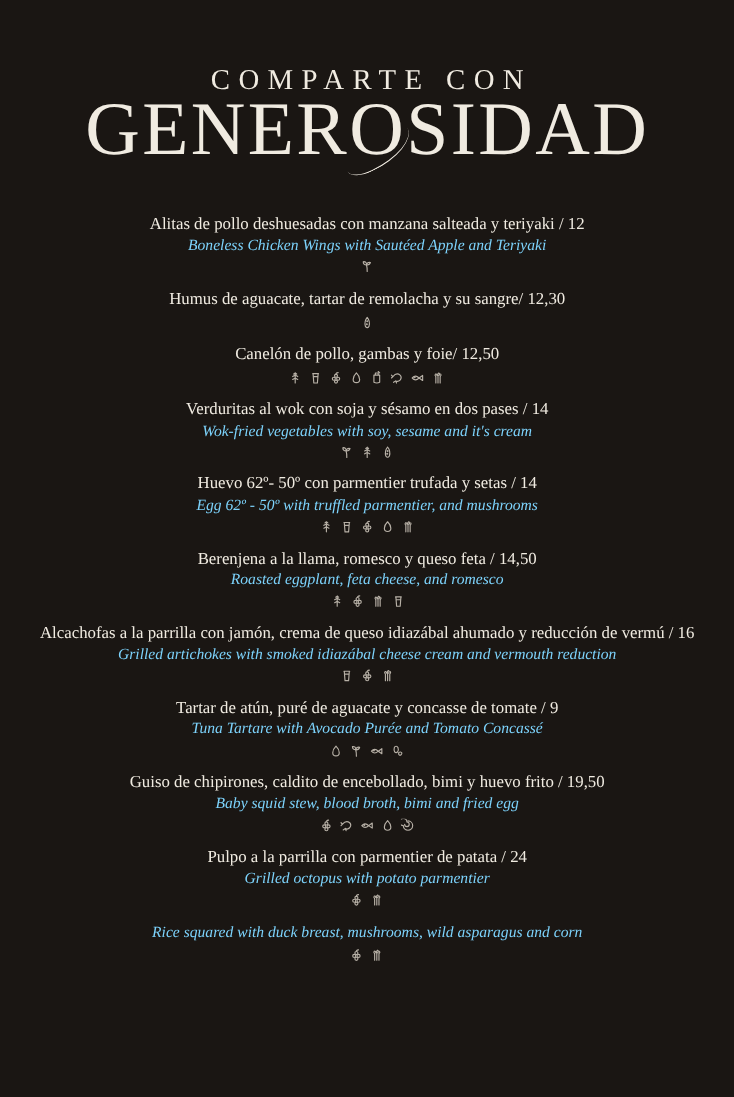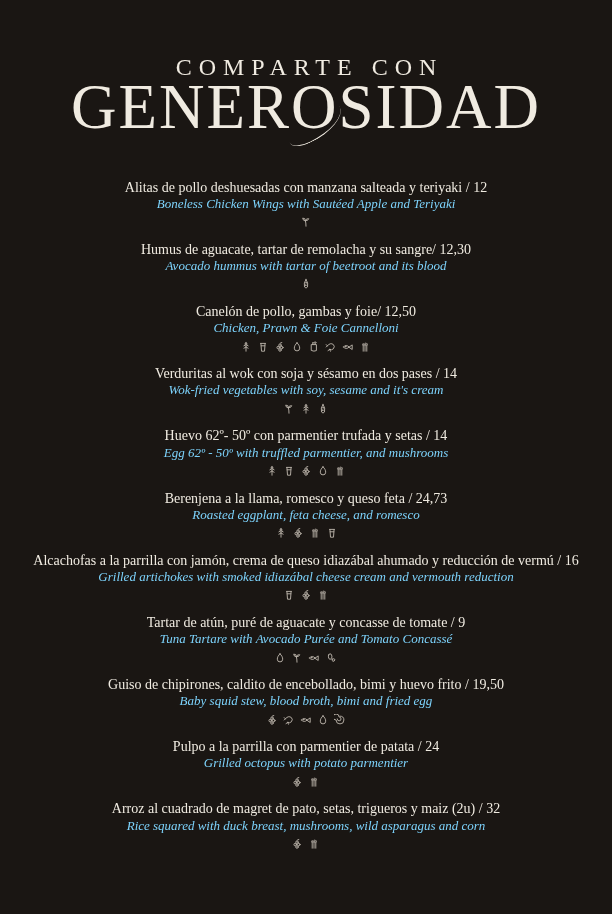--- a/index.html
+++ b/index.html
@@ -136,31 +136,29 @@
       <div class="item-name-en">Boneless Chicken Wings with Sautéed Apple and Teriyaki</div>
       <div class="item-allergens">
           <svg class="allergen" viewBox="0 0 20 20">
             <use href="#sym-soy"></use>
           </svg>
         </div>
     </div>
 
     <div class="menu-item">
       <div class="item-name">Humus de aguacate, tartar de remolacha y su sangre/ 12,30</div>
-      <div class="item-name-en">Avocado hummus with tartar of beetroot and its blood</div>
       <div class="item-allergens">
           <svg class="allergen" viewBox="0 0 20 20">
             <use href="#sym-sesame"></use>
           </svg>
         </div>
     </div>
 
     <div class="menu-item">
       <div class="item-name">Canelón de pollo, gambas y foie/ 12,50</div>
-      <div class="item-name-en">Chicken, Prawn &amp; Foie Cannelloni</div>
       <div class="item-allergens">
           <svg class="allergen" viewBox="0 0 20 20">
             <use href="#sym-gluten"></use>
           </svg>
           <svg class="allergen" viewBox="0 0 20 20">
             <use href="#sym-milk"></use>
           </svg>
           <svg class="allergen" viewBox="0 0 20 20">
             <use href="#sym-sulfites"></use>
           </svg>
@@ -214,21 +212,21 @@
           <svg class="allergen" viewBox="0 0 20 20">
             <use href="#sym-egg"></use>
           </svg>
           <svg class="allergen" viewBox="0 0 20 20">
             <use href="#sym-celery"></use>
           </svg>
         </div>
     </div>
 
     <div class="menu-item">
-      <div class="item-name">Berenjena a la llama, romesco y queso feta / 24,73</div>
+      <div class="item-name">Berenjena a la llama, romesco y queso feta / 14,50</div>
       <div class="item-name-en">Roasted eggplant, feta cheese, and romesco</div>
       <div class="item-allergens">
           <svg class="allergen" viewBox="0 0 20 20">
             <use href="#sym-gluten"></use>
           </svg>
           <svg class="allergen" viewBox="0 0 20 20">
             <use href="#sym-sulfites"></use>
           </svg>
           <svg class="allergen" viewBox="0 0 20 20">
             <use href="#sym-celery"></use>
@@ -303,21 +301,20 @@
           <svg class="allergen" viewBox="0 0 20 20">
             <use href="#sym-sulfites"></use>
           </svg>
           <svg class="allergen" viewBox="0 0 20 20">
             <use href="#sym-celery"></use>
           </svg>
         </div>
     </div>
 
     <div class="menu-item">
-      <div class="item-name">Arroz al cuadrado de magret de pato, setas, trigueros y maiz (2u) / 32</div>
       <div class="item-name-en">Rice squared with duck breast, mushrooms, wild asparagus and corn</div>
       <div class="item-allergens">
           <svg class="allergen" viewBox="0 0 20 20">
             <use href="#sym-sulfites"></use>
           </svg>
           <svg class="allergen" viewBox="0 0 20 20">
             <use href="#sym-celery"></use>
           </svg>
         </div>
     </div>

